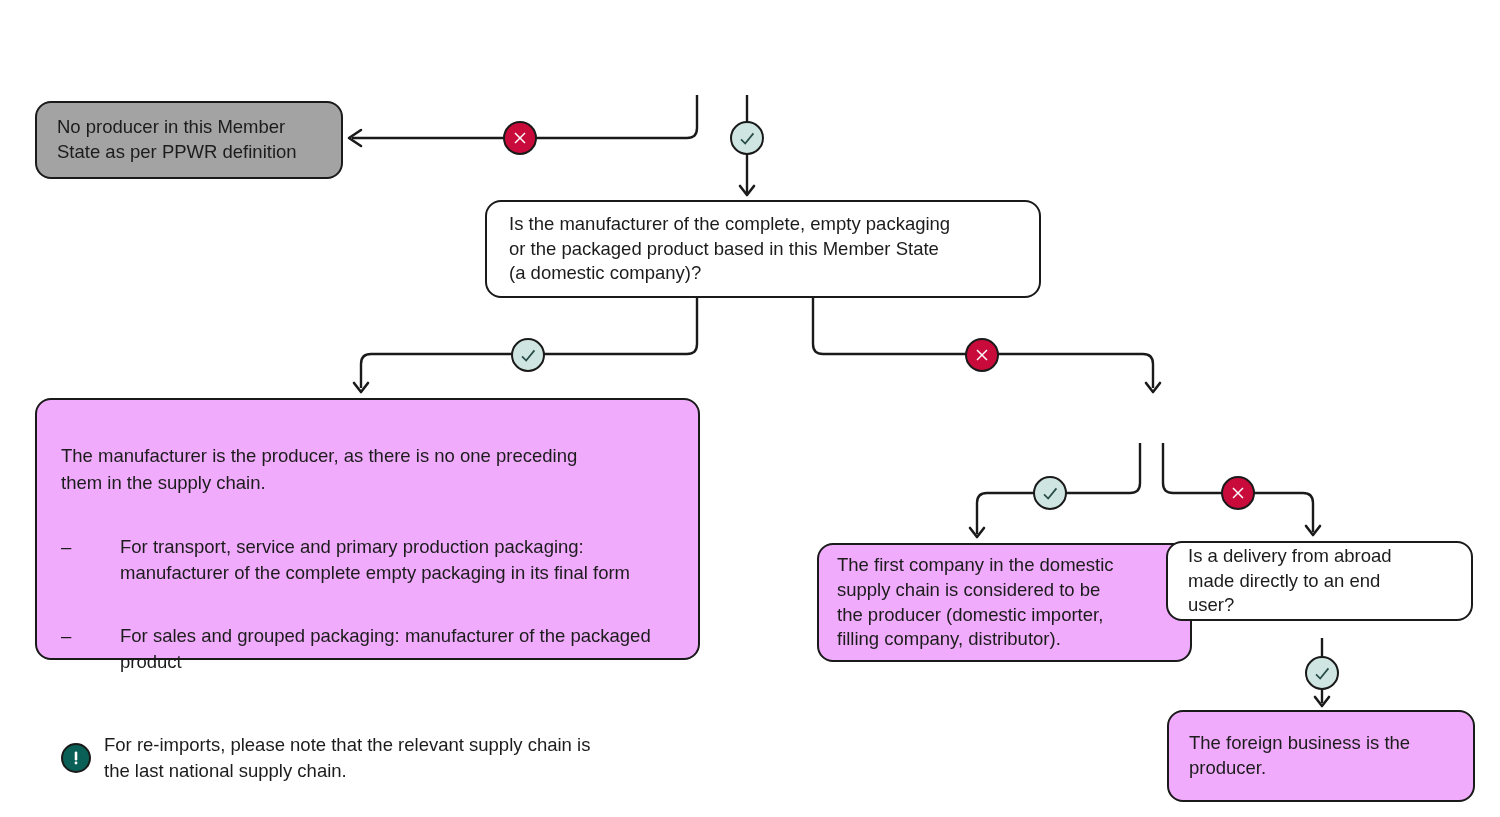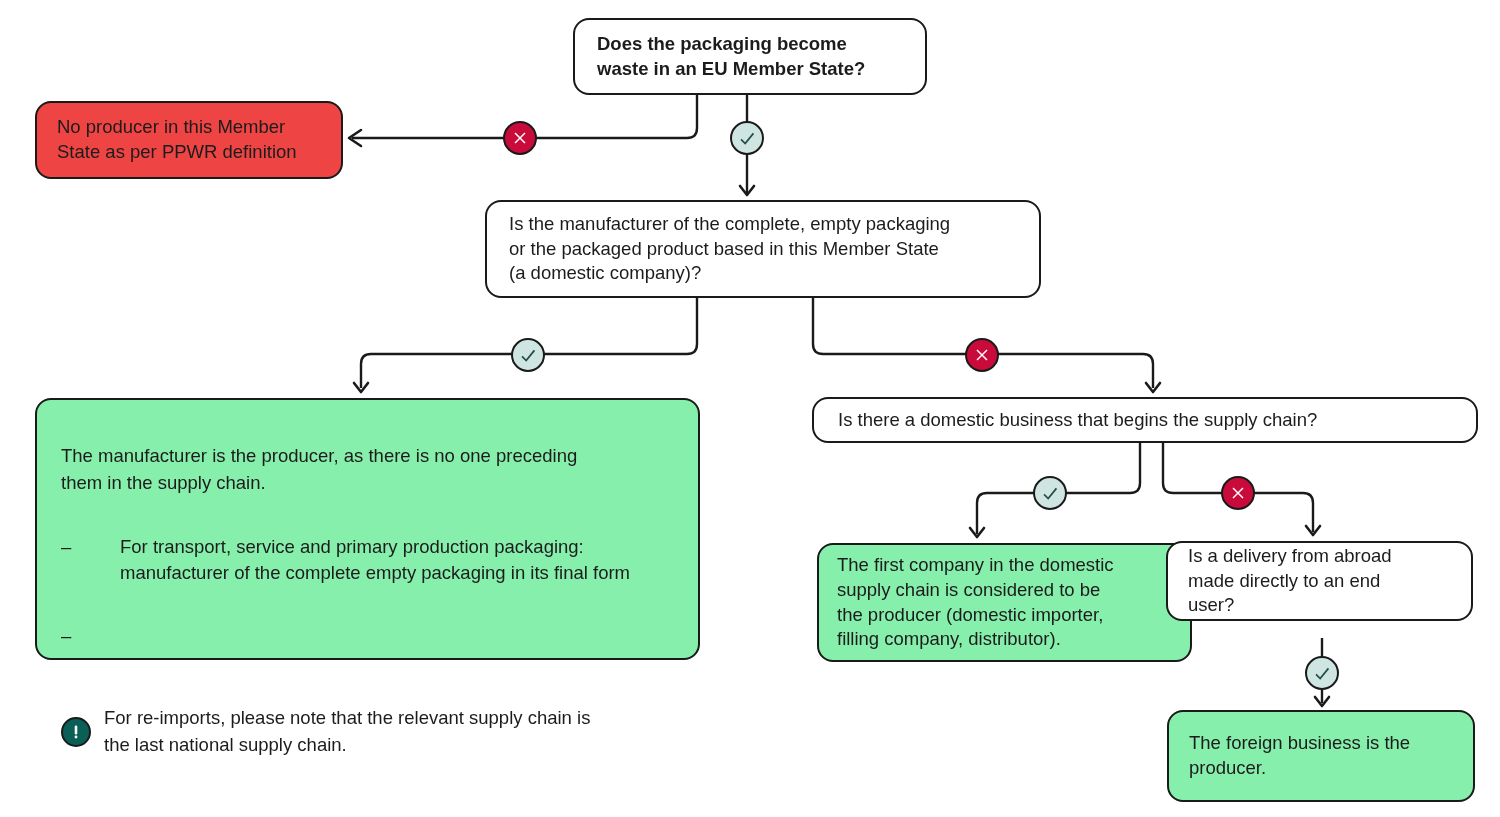--- a/index.html
+++ b/index.html
@@ -12,22 +12,22 @@
   .wires path.arrow { stroke-width:2.6; stroke-linecap:round; stroke-linejoin:round; }
 
   .node {
     position:absolute; box-sizing:border-box; z-index:2;
     border:2.2px solid #1a1a1a; border-radius:16px; background:#ffffff;
     display:flex; align-items:center;
     font-size:18.5px; line-height:1.33; white-space:pre-line;
     padding:12px 22px;
   }
   .node.bold { font-weight:bold; }
-  .node.neutral { background:#ef4444; }
-  .node.result { background:#86efac; }
+  .node.neutral { background:#a3a3a3; }
+  .node.result { background:#f0abfc; }
 
   #n-top       { left:573px; top:18px;  width:354px; height:77px; }
   #n-grey      { left:35px;  top:101px; width:308px; height:78px; padding:12px 20px; }
   #n-mid       { left:472px; top:200px; width:556px; height:98px;margin-left:13px; }
   #n-left-teal { left:35px;  top:398px; width:665px; height:262px;
                  display:block; padding:17px 24px; line-height:1.42; }
   #n-right-q   { left:812px; top:397px; width:666px; height:46px; padding:8px 24px; }
   #n-teal2     { left:817px; top:543px; width:375px; height:119px; padding:12px 18px; }
   #n-q3        { left:1166px; top:541px; width:307px; height:80px; padding:12px 20px; }
   #n-teal3     { left:1167px; top:710px; width:308px; height:92px; padding:12px 20px; }
@@ -74,54 +74,53 @@
     <path d="M 1140,443 V 483 Q 1140,493 1130,493 H 987 Q 977,493 977,503 V 534"></path>
     <path class="arrow" d="M 970,528 L 977,537 L 984,528"></path>
 
     <path d="M 1163,443 V 483 Q 1163,493 1173,493 H 1303 Q 1313,493 1313,503 V 532"></path>
     <path class="arrow" d="M 1306,526 L 1313,535 L 1320,526"></path>
 
     <path d="M 1322,638 V 703"></path>
     <path class="arrow" d="M 1315,697 L 1322,706 L 1329,697"></path>
   </svg>
 
-  <div class="node bold" id="n-top">Does the packaging become
-waste in an EU Member State?</div>
 
   <div class="node neutral" id="n-grey">No producer in this Member
 State as per PPWR definition</div>
 
   <div class="node" id="n-mid">Is the manufacturer of the complete, empty packaging
 or the packaged product based in this Member State
 (a domestic company)?</div>
 
   <div class="node result" id="n-left-teal">
     <p class="intro">The manufacturer is the producer, as there is no one preceding
 them in the supply chain.</p>
     <div class="bullet">
       <span class="marker">–</span>
       <span class="btext">For transport, service and primary production packaging:
 manufacturer of the complete empty packaging in its final form</span>
     </div>
     <div class="bullet">
       <span class="marker">–</span>
+      <span class="btext">For sales and grouped packaging: manufacturer of the packaged
+product</span>
     </div>
     <div class="note">
       <span class="note-icon">
         <svg width="18" height="18" viewBox="0 0 24 24">
           <line x1="12" y1="5" x2="12" y2="13.5" stroke="#ffffff" stroke-width="3.4" stroke-linecap="round"></line>
           <circle cx="12" cy="18.6" r="1.9" fill="#ffffff"></circle>
         </svg>
       </span>
       <span class="note-text">For re-imports, please note that the relevant supply chain is
 the last national supply chain.</span>
     </div>
   </div>
 
-  <div class="node" id="n-right-q">Is there a domestic business that begins the supply chain?</div>
 
   <div class="node result" id="n-teal2">The first company in the domestic
 supply chain is considered to be
 the producer (domestic importer,
 filling company, distributor).</div>
 
   <div class="node" id="n-q3">Is a delivery from abroad
 made directly to an end
 user?</div>
 

